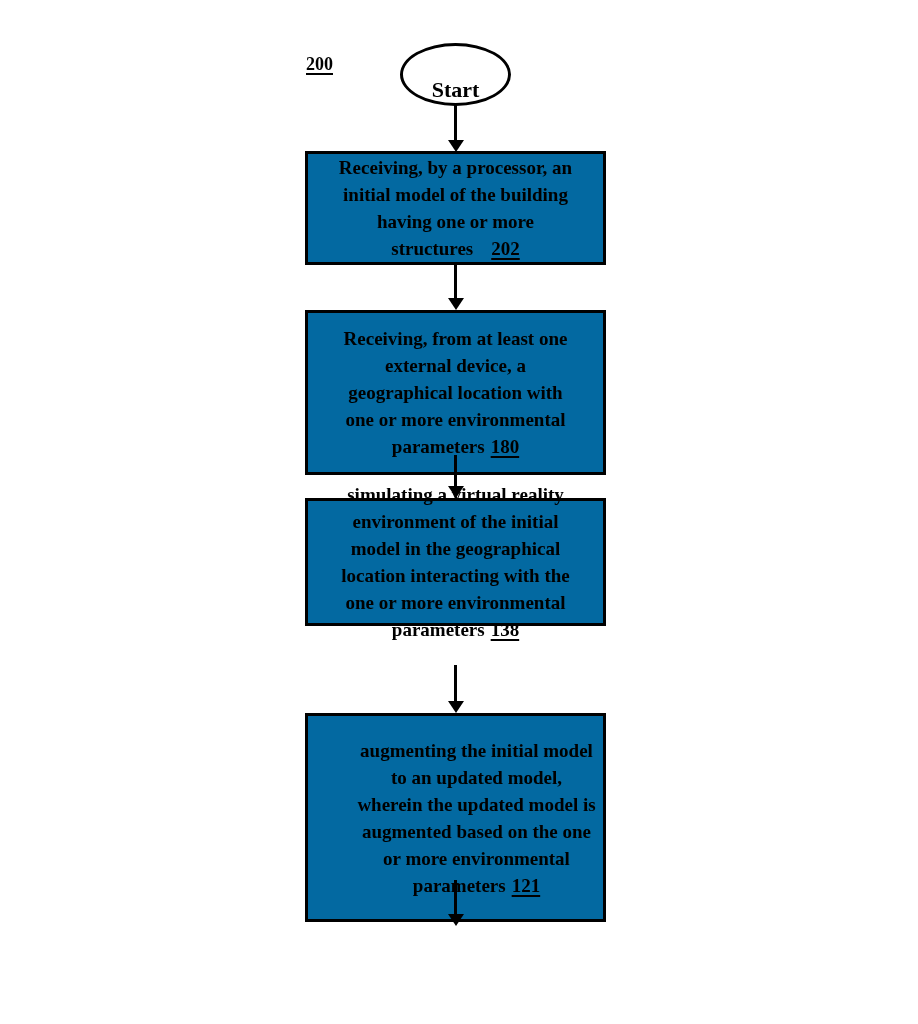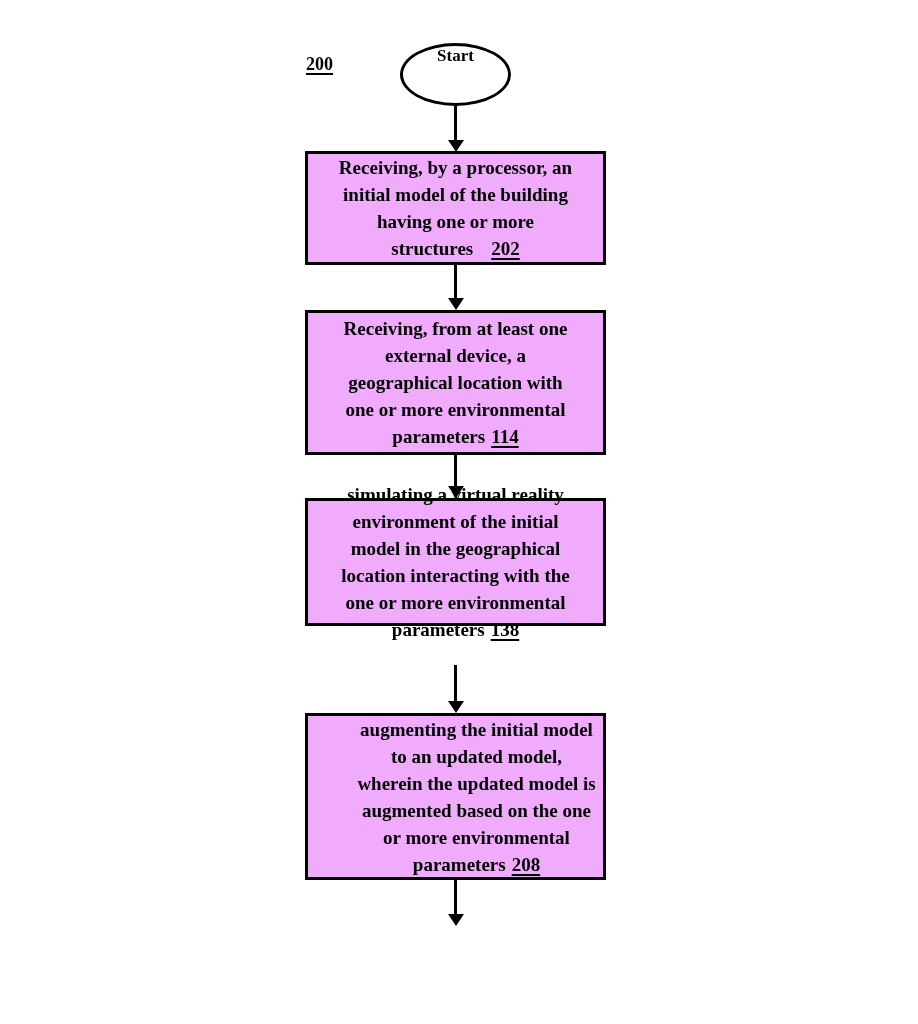--- a/index.html
+++ b/index.html
@@ -25,48 +25,48 @@
     text-decoration: underline;
     text-decoration-thickness: 2px;
     text-underline-offset: 3px;
   }
   .terminator {
     position: absolute;
     border: 3px solid #000000;
     border-radius: 50%;
     background: #ffffff;
     display: flex;
-    align-items: flex-start;
+    align-items: flex-end;
     justify-content: center;
-    font-size: 17px;
+    font-size: 22px;
     font-weight: bold;
     box-sizing: border-box;
   }
   .term-start { left: 400px; top: 43px;  width: 111px; height: 63px; }
   .term-end   { left: 401px; top: 926px; width: 111px; height: 62px; }
   .step-box {
     position: absolute;
     left: 305px;
     width: 301px;
     border: 3px solid #000000;
-    background: #f0abfc;
+    background: #0369a1;
     box-sizing: border-box;
     display: flex;
     align-items: center;
     justify-content: center;
     text-align: center;
     font-size: 19px;
     font-weight: bold;
     line-height: 27px;
     padding: 2px 6px;
   }
   .box-202 { top: 151px; height: 114px; }
-  .box-204 { top: 310px; height: 145px; }
+  .box-204 { top: 310px; height: 165px; }
   .box-206 { top: 498px; height: 128px; }
-  .box-208 { top: 713px; height: 167px; padding-left: 48px; }
+  .box-208 { top: 713px; height: 209px; padding-left: 48px; }
   .step-text { white-space: pre-line; }
   .ref {
     text-decoration: underline;
     text-decoration-thickness: 2px;
     text-underline-offset: 3px;
     margin-left: 6px;
   }
   .ref-wide { margin-left: 18px; }
   .arrow {
     position: absolute;
@@ -115,21 +115,21 @@
   </div>
 
   <div class="arrow arrow-2"></div>
 
   <div class="step-box box-204">
     <div>
       <span class="step-text">Receiving, from at least one
 external device, a
 geographical location with
 one or more environmental
-parameters</span><span class="ref">114</span>
+parameters</span><span class="ref">180</span>
     </div>
   </div>
 
   <div class="arrow arrow-3"></div>
 
   <div class="step-box box-206">
     <div>
       <span class="step-text">simulating a virtual reality
 environment of the initial
 model in the geographical
@@ -141,20 +141,20 @@
 
   <div class="arrow arrow-4"></div>
 
   <div class="step-box box-208">
     <div>
       <span class="step-text">augmenting the initial model
 to an updated model,
 wherein the updated model is
 augmented based on the one
 or more environmental
-parameters</span><span class="ref">208</span>
+parameters</span><span class="ref">121</span>
     </div>
   </div>
 
   <div class="arrow arrow-5"></div>
 
 
 </div>
 
 </body></html>

